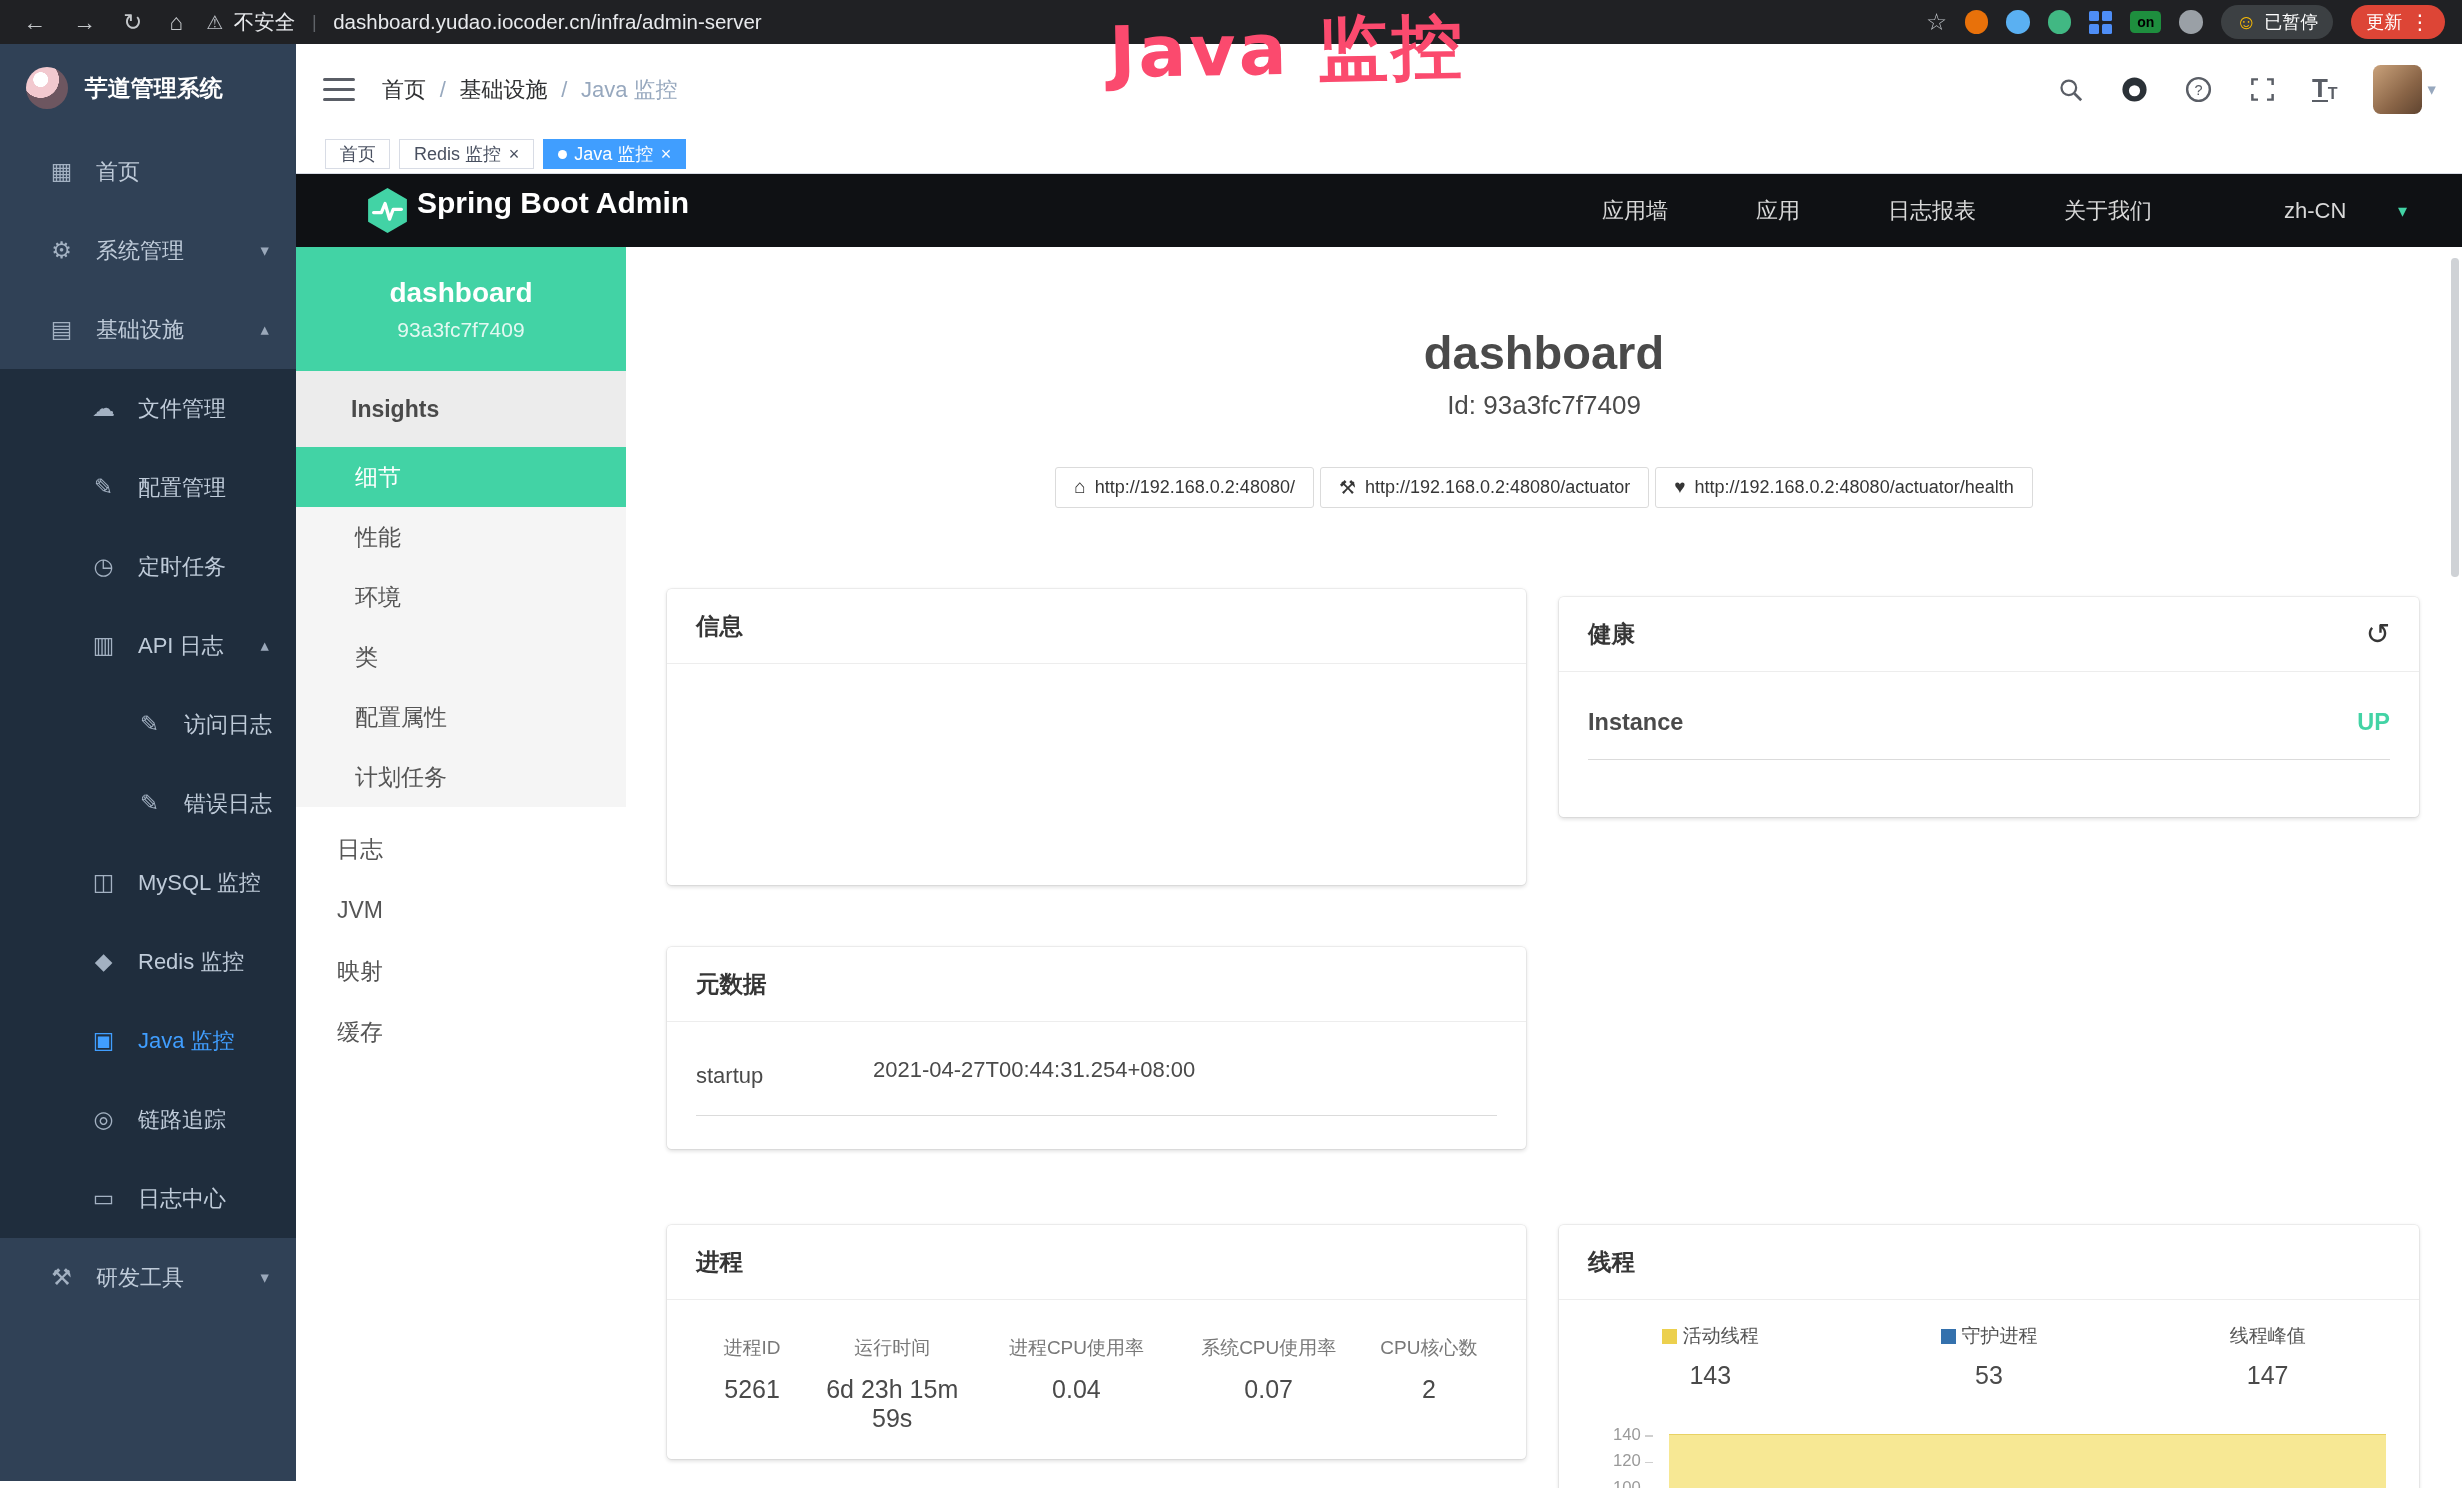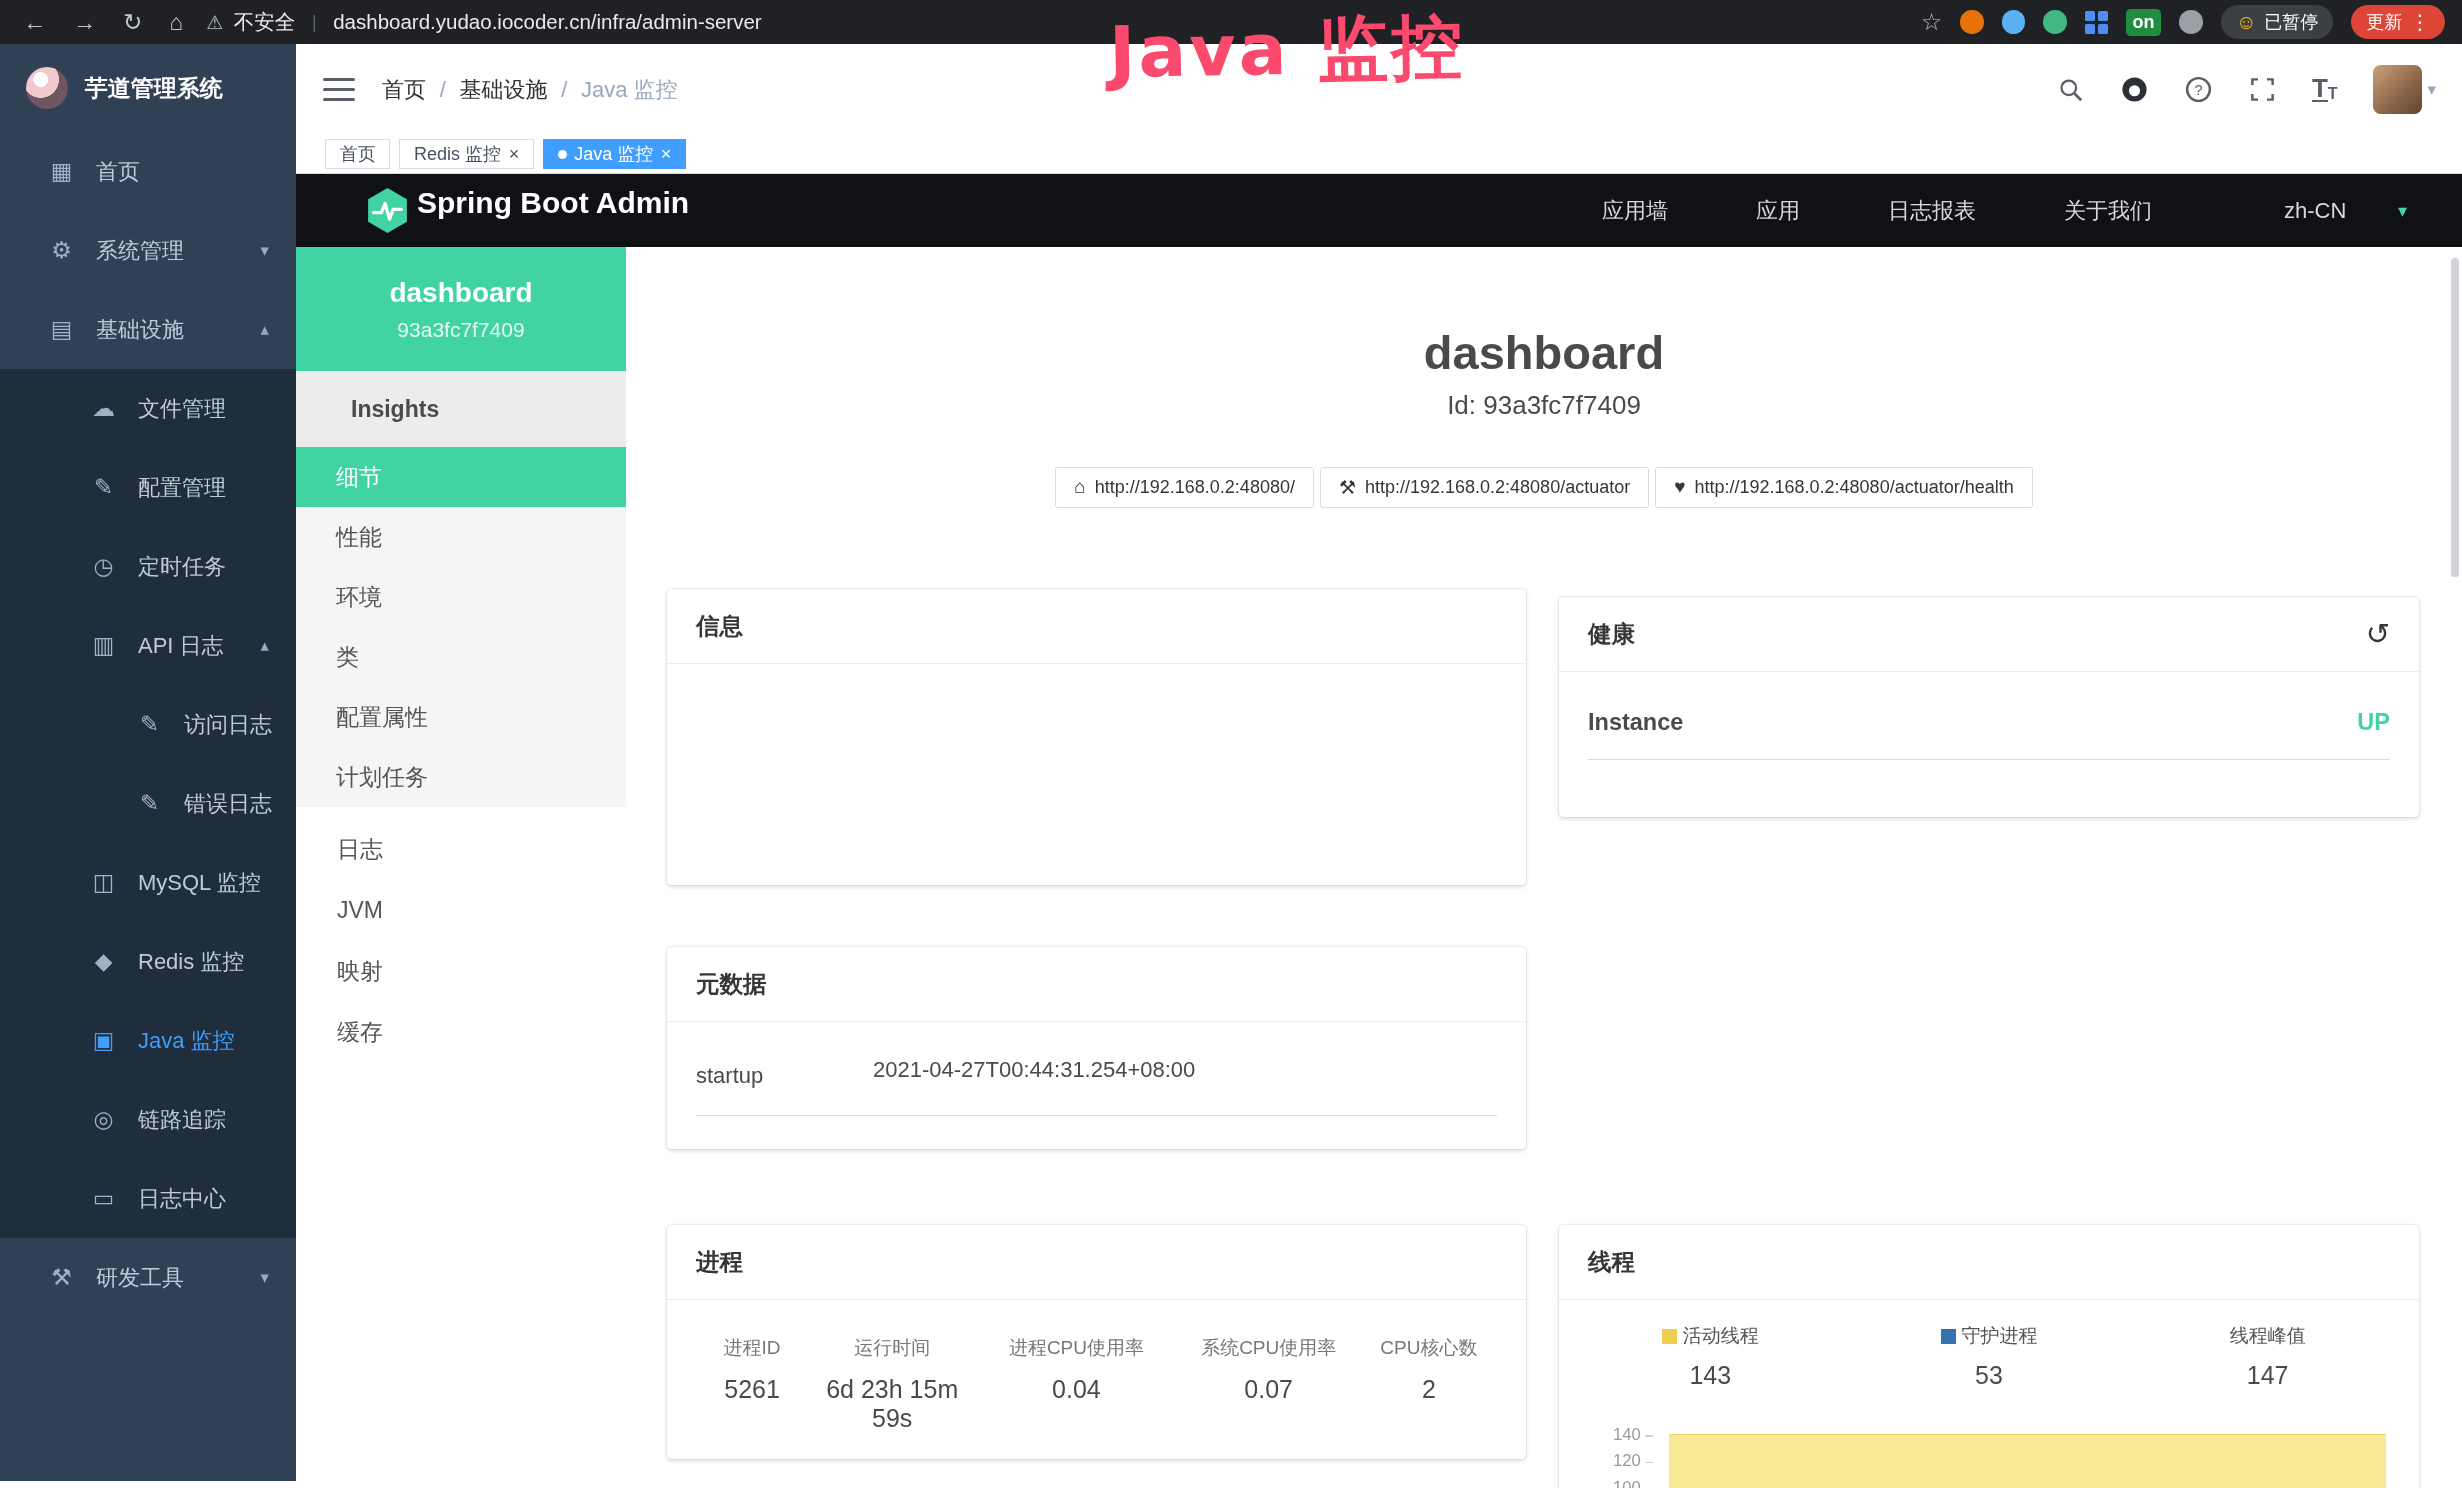--- a/index.html
+++ b/index.html
@@ -17,21 +17,21 @@
   .sep{color:#5f6368;margin:0 6px;font-size:18px;}
   .bright{margin-left:auto;display:flex;align-items:center;gap:18px;padding-right:16.7px;}
   .star{font-size:23.5px;cursor:pointer;}
   .ext{width:23.5px;height:23.5px;border-radius:50%;cursor:pointer;}
   .ext-orange{background:#e8710a;}
   .ext-blue{background:#5ab0f2;}
   .ext-green{background:#41b883;}
   .ext-gray{background:#9aa0a6;}
   .ext-grid{display:grid;grid-template-columns:10px 10px;grid-gap:3px;cursor:pointer;}
   .ext-grid i{width:10px;height:10px;background:#4e8df5;border-radius:1.5px;}
-  .on-badge{background:#1e8e3e;color:#ffffff;font-size:18px;font-weight:bold;padding:3px 6.8px;border-radius:4.6px;cursor:pointer;}
+  .on-badge{background:#1e8e3e;color:#000000;font-size:14px;font-weight:bold;padding:3px 6.8px;border-radius:4.6px;cursor:pointer;}
   .pill{display:flex;align-items:center;gap:7.6px;border-radius:20.5px;padding:5.3px 15px;font-size:18px;cursor:pointer;}
   .profile-pill{background:#3c4043;color:#fff;}
   .smiley{color:#fbbc04;font-size:20.5px;}
   .update-pill{background:#dd4536;color:#fff;}
   .kebab{color:#fff;font-size:20.5px;}
 
   
   .annotation{position:absolute;left:1109px;top:3px;font-size:71px;font-weight:bold;color:#fb4a6e;
     transform:rotate(-1deg);letter-spacing:3px;z-index:60;font-family:"DejaVu Sans",sans-serif;}
 
@@ -94,21 +94,21 @@
   
   .sba-sidebar{position:absolute;left:296px;top:247px;width:331px;bottom:0;background:#fff;
     border-right:0.8px solid #f0f0f0;}
   .instance-head{height:124px;background:#42d3a5;color:#fff;display:flex;flex-direction:column;
     align-items:center;justify-content:center;gap:9px;cursor:pointer;}
   .instance-head .iname{font-size:28px;font-weight:bold;}
   .instance-head .iid{font-size:21px;opacity:.85;}
   .insights-label{height:76px;background:#ececec;display:flex;align-items:center;padding-left:55px;
     font-size:23px;font-weight:bold;color:#4a4a4a;}
   .group-items{background:#f5f5f5;}
-  .sba-item{height:60px;display:flex;align-items:center;padding-left:40px;font-size:23px;color:#555;cursor:pointer;}
+  .sba-item{height:60px;display:flex;align-items:center;padding-left:59px;font-size:23px;color:#555;cursor:pointer;}
   .sba-item.active{background:#42d3a5;color:#fff;}
   .bottom-items{padding-top:12px;}
   .bottom-items .sba-item{padding-left:41px;height:61px;text-align:center;}
 
   
   .sba-main{position:absolute;left:626px;top:247px;right:0;bottom:0;background:#fff;overflow:hidden;}
   .page-title{margin-top:79px;text-align:center;font-size:47px;font-weight:bold;color:#4a4a4a;line-height:53px;}
   .page-id{margin-top:10.6px;text-align:center;font-size:26px;color:#4a4a4a;}
   .chips{margin-top:46px;display:flex;justify-content:center;gap:6px;}
   .chip{display:flex;align-items:center;gap:9px;height:41px;padding:0 18px;border:0.8px solid #dbdbdb;

